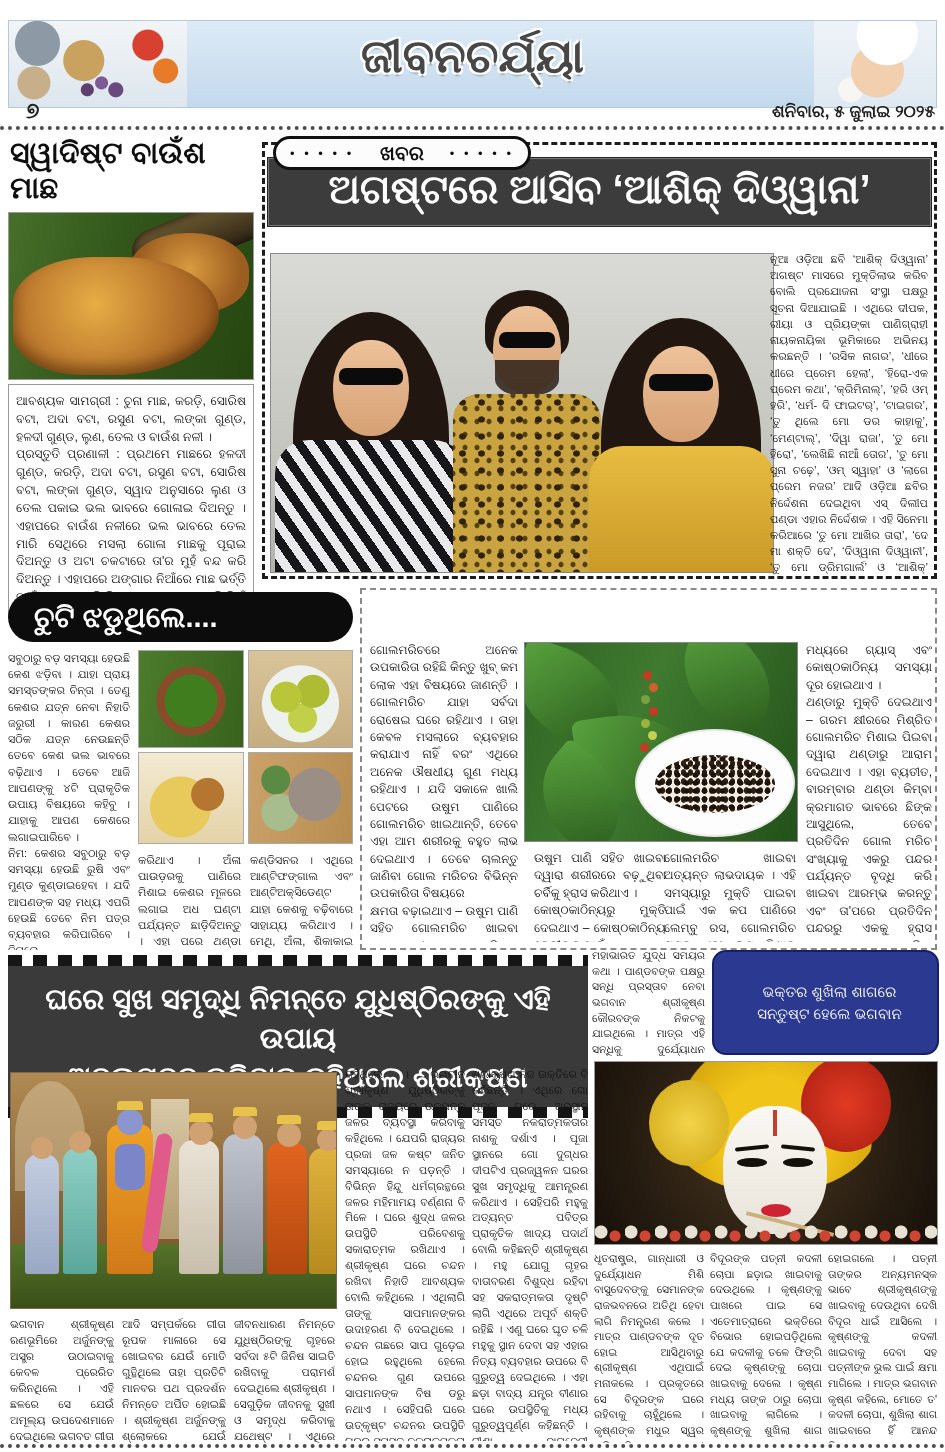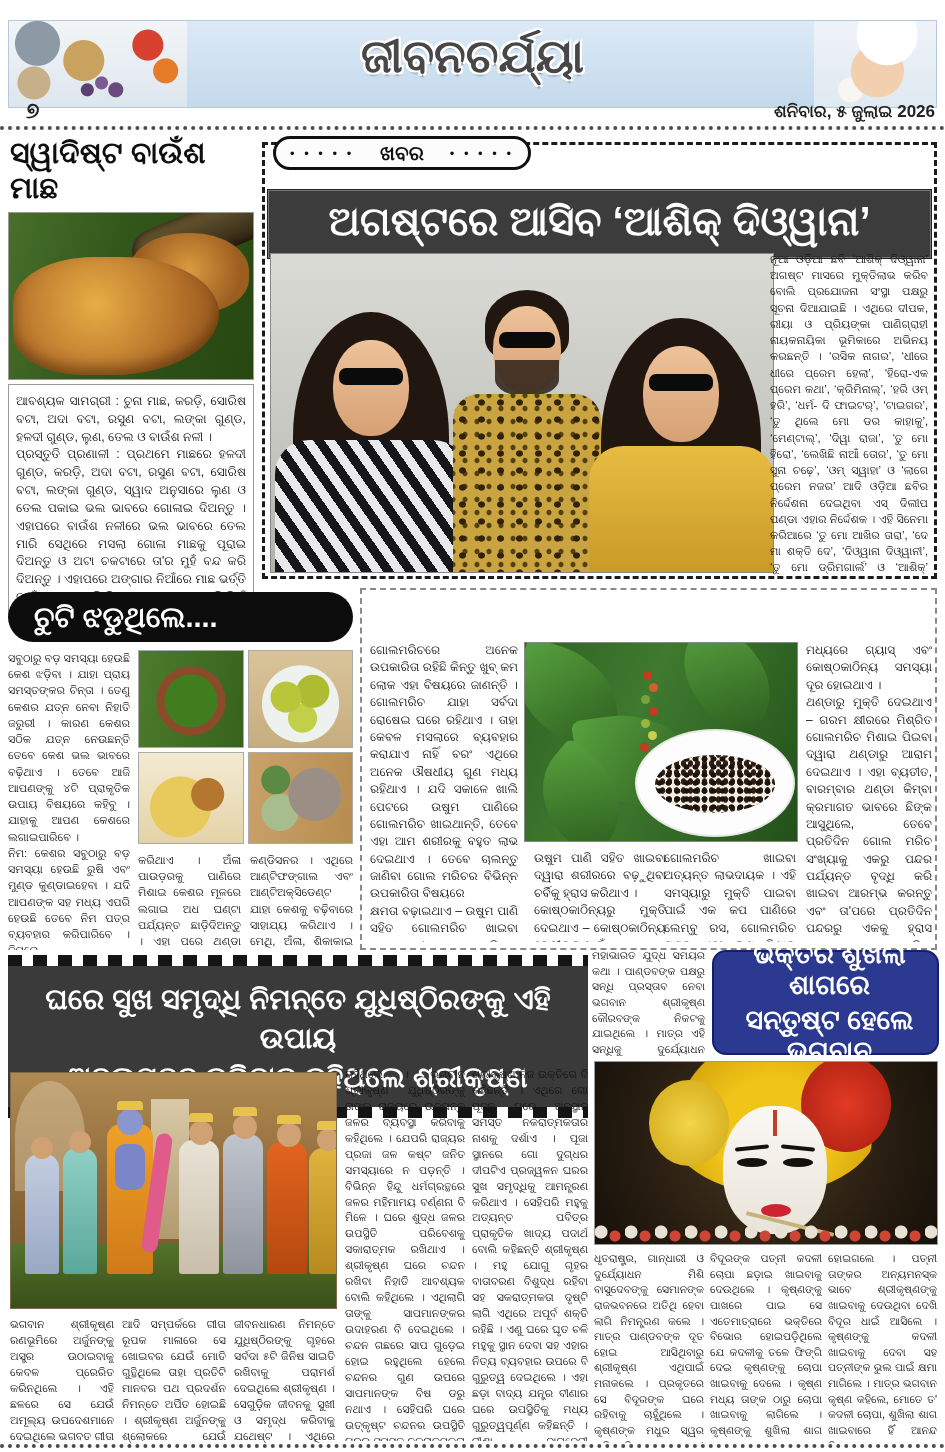--- a/index.html
+++ b/index.html
@@ -46,21 +46,21 @@
      background:radial-gradient(circle at 50% 45%,#d99b3f,#9c5e20 70%);}
   .bamboo{position:absolute;right:-26px;top:-4px;width:150px;height:48px;border-radius:22px;
      background:linear-gradient(#6b5a32,#2e2414);transform:rotate(-22deg);box-shadow:inset 0 0 10px #120d06;}
   #bf-body{border:1px solid #9a9a9a;margin-top:4px;padding:8px 7px;height:234px;font-size:12.3px;}
   
   #kh{left:262px;top:142px;width:675px;height:437px;border:3px dashed #1c1c1c;background:#fff;}
   #kh-tab{position:absolute;left:8px;top:-9px;width:258px;height:34px;border:3px solid #101010;border-radius:999px;
      background:#fcfcfc;display:flex;align-items:center;justify-content:space-between;padding:0 14px;z-index:3;}
   #kh-tab .dots{font-size:13px;letter-spacing:3px;color:#101010;}
   #kh-tab .lbl{font-size:20px;font-weight:bold;color:#101010;}
-  #kh-head{position:absolute;left:2px;right:2px;top:44px;background:#3c3c3c;color:#fff;text-align:center;
+  #kh-head{position:absolute;left:2px;right:2px;top:12px;background:#3c3c3c;color:#fff;text-align:center;
      font-size:40px;font-weight:bold;padding:9px 0 13px;border:1px solid #222;box-shadow:inset 0 0 0 1px #777;}
   #kh-photo{position:absolute;left:5px;top:108px;width:504px;height:320px;border:1px solid #888;
      background:linear-gradient(#dadad6 0%,#c6c6c0 60%,#b3b3ac 100%);overflow:hidden;}
   #kh-body{position:absolute;right:6px;top:106px;width:158px;height:324px;font-size:11.2px;}
   .hair{position:absolute;background:#221710;border-radius:50% 50% 42% 42%;}
   .face{position:absolute;background:linear-gradient(#eec29a,#d6a074);border-radius:48%;}
   .shades{position:absolute;background:#0b0b0b;border-radius:7px;}
   .zebra{background:repeating-linear-gradient(55deg,#17171b 0 9px,#e9e9ec 9px 18px);}
   .leopard{background-color:#c9a440;background-image:radial-gradient(#31220a 3px,transparent 4px),radial-gradient(#53400f 2px,transparent 3px);
      background-size:19px 17px,12px 13px;background-position:0 0,6px 8px;}
@@ -116,21 +116,21 @@
   #kr-paint .grass{position:absolute;left:0;right:0;bottom:0;height:64px;background:linear-gradient(#55732a,#394f18);}
   #kr-paint .pillar{position:absolute;left:43%;top:26px;width:38px;height:140px;background:linear-gradient(#d9c9a8,#b19a6e);}
   #kr-paint .arch{position:absolute;left:4px;top:8px;width:70px;height:110px;border-radius:50% 50% 0 0;background:rgba(222,205,170,.45);}
   .figbody{position:absolute;bottom:34px;border-radius:14px 14px 3px 3px;}
   .fighead{position:absolute;border-radius:50%;background:#cfa173;}
   .crown{position:absolute;height:9px;background:#e7c34b;border-radius:4px 4px 0 0;}
   
   #dv-intro{left:592px;top:948px;width:113px;height:110px;font-size:10.8px;}
   #dv-box{left:712px;top:950px;width:227px;height:105px;background:#2b3990;border:2px solid #15206b;border-radius:14px;
      color:#fff;text-align:center;display:flex;flex-direction:column;justify-content:center;gap:4px;}
-  #dv-box .l{font-size:27px;font-weight:bold;margin-left:8px;}
+  #dv-box .l{font-size:15px;font-weight:normal;margin-left:8px;}
   #dv-img{left:594px;top:1061px;width:344px;height:184px;background:radial-gradient(circle at 50% 42%,#4a3823 0%,#241a0f 70%,#17100a 100%);}
   #dv-img .hd-y{position:absolute;left:70px;top:-18px;width:216px;height:150px;border-radius:50%;
      background:radial-gradient(circle at 50% 60%,#f0c419 0 40%,#d9a90e 70%,transparent 71%);}
   #dv-img .hd-r{position:absolute;right:46px;top:-6px;width:90px;height:96px;border-radius:50%;background:radial-gradient(#e23a24,#a81d10);}
   #dv-img .hd-l{position:absolute;left:54px;top:18px;width:80px;height:86px;border-radius:50%;background:radial-gradient(#f3d44a,#cfa714);}
   #dv-img .face{left:128px;top:44px;width:104px;height:128px;background:linear-gradient(#faf8f3,#e9e4da);border-radius:46%;}
   #dv-img .eye{position:absolute;width:30px;height:9px;background:#14100c;border-radius:50%;}
   #dv-img .brow{position:absolute;width:34px;height:4px;background:#14100c;border-radius:2px;transform:rotate(-6deg);}
   #dv-img .lips{position:absolute;left:166px;top:142px;width:30px;height:13px;background:#cf2333;border-radius:50%;}
   #dv-img .tilak{position:absolute;left:178px;top:48px;width:4px;height:26px;background:#c2402a;}
@@ -152,21 +152,21 @@
 <body>
 
 <div id="page">
 
   <div class="abs" id="masthead">
     <div id="mast-food"></div>
     <div id="mast-woman"></div>
     <div id="masthead-title">ଜୀବନଚର୍ଯ୍ୟା</div>
   </div>
   <div class="abs" id="pageno">୭</div>
-  <div class="abs" id="dateline">ଶନିବାର, ୫ ଜୁଲାଇ 2026</div>
+  <div class="abs" id="dateline">ଶନିବାର, ୫ ଜୁଲାଇ ୨୦୨୫</div>
   <div class="abs dotline" style="left:0;right:0;top:126px;"></div>
 
   <div class="abs" id="bf">
     <div id="bf-title">ସ୍ୱାଦିଷ୍ଟ ବାଉଁଶ ମାଛ</div>
     <div class="img leafbg" id="bf-img">
       <div class="bamboo"></div>
       <div class="fishblob2"></div>
       <div class="fishblob"></div>
     </div>
     <div class="txt" id="bf-body">ଆବଶ୍ୟକ ସାମଗ୍ରୀ : ଚୁନା ମାଛ, କରଡ଼ି, ସୋରିଷ ବଟା, ଅଦା ବଟା, ରସୁଣ ବଟା, ଲଙ୍କା ଗୁଣ୍ଡ, ହଳଦୀ ଗୁଣ୍ଡ, ଲୁଣ, ତେଲ ଓ ବାଉଁଶ ନଳୀ ।

